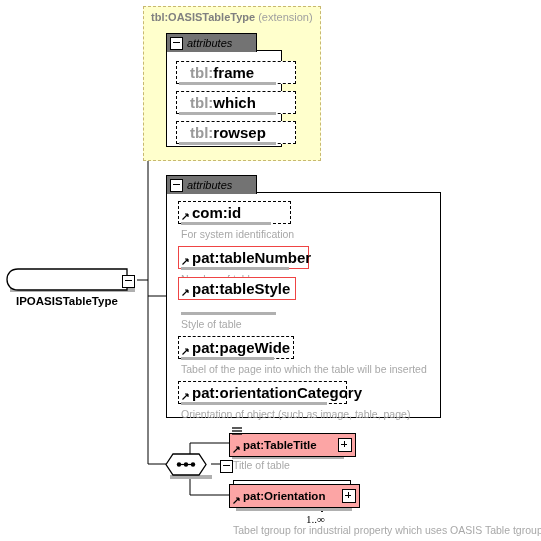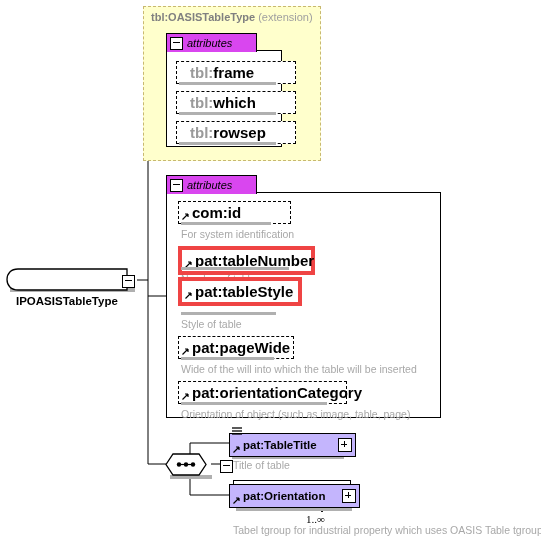--- a/index.html
+++ b/index.html
@@ -29,21 +29,21 @@
   .ext-title .nm{color:#808080;}
   .ext-title .sfx{font-weight:normal;color:#a0a0a0;}
 
   
   .attr-panel{
     background:#ffffff;
     border:1px solid #000000;
   }
   .attr-tab{
     position:absolute;
-    background:#d946ef;
+    background:#737373;
     border:1px solid #000000;
     border-bottom:none;
     height:18px;
     display:flex;align-items:center;
     padding:0 6px 0 3px;
     z-index:3;
   }
   .toggle{
     width:11px;height:11px;
     border:1px solid #000000;
@@ -67,35 +67,35 @@
     position:absolute;
     background:#ffffff;
     height:21px;
     display:flex;align-items:center;
     padding-left:13px;padding-right:8px;
     font-size:15px;font-weight:bold;
     white-space:nowrap;
     color:#000000;
   }
   .node.opt{border:1px dashed #000000;}
-  .node.req{border:4px solid #ef4444;}
+  .node.req{border:1px solid #ef4444;}
   .pfx-gray{color:#9a9a9a;}
   .arrow-ico{
     position:absolute;left:3px;bottom:3px;
     width:7px;height:7px;
   }
   .desc{
     position:absolute;
     font-size:10.5px;color:#a8a8a8;
     white-space:nowrap;
   }
 
   
   .elem{
-    position:absolute;background:#c4b5fd;
+    position:absolute;background:#fca5a5;
     border:1px solid #000000;height:22px;
     display:flex;align-items:center;
     padding-left:13px;
     font-size:11.5px;font-weight:bold;color:#000000;
     white-space:nowrap;
   }
   .elem .expand{
     position:absolute;right:3px;top:4px;
     width:12px;height:12px;border:1px solid #000000;background:#ffffff;
   }
@@ -234,21 +234,21 @@
   <div class="desc" style="left:181px;top:318px;">Style of table</div>
 
   
   <div class="node opt" style="left:178px;top:336px;width:93px;">
     <svg class="arrow-ico" viewBox="0 0 7 7" xmlns="http://www.w3.org/2000/svg">
       <path d="M0.5 6.5 L6 1 M6 1 L3 1 M6 1 L6 4" stroke="#000" stroke-width="1.2" fill="none"></path>
     </svg>
     <span><span>pat:</span><span>pageWide</span></span>
   </div>
   <div class="shadow-plain" style="left:181px;top:357px;width:93px;height:3px;"></div>
-  <div class="desc" style="left:181px;top:363px;">Wide of the will into which the table will be inserted</div>
+  <div class="desc" style="left:181px;top:363px;">Tabel of the page into which the table will be inserted</div>
 
   
   <div class="node opt" style="left:178px;top:381px;width:146px;">
     <svg class="arrow-ico" viewBox="0 0 7 7" xmlns="http://www.w3.org/2000/svg">
       <path d="M0.5 6.5 L6 1 M6 1 L3 1 M6 1 L6 4" stroke="#000" stroke-width="1.2" fill="none"></path>
     </svg>
     <span><span>pat:</span><span>orientationCategory</span></span>
   </div>
   <div class="shadow-plain" style="left:181px;top:402px;width:146px;height:3px;"></div>
   <div class="desc" style="left:181px;top:408px;">Orientation of object (such as image, table, page)</div>

